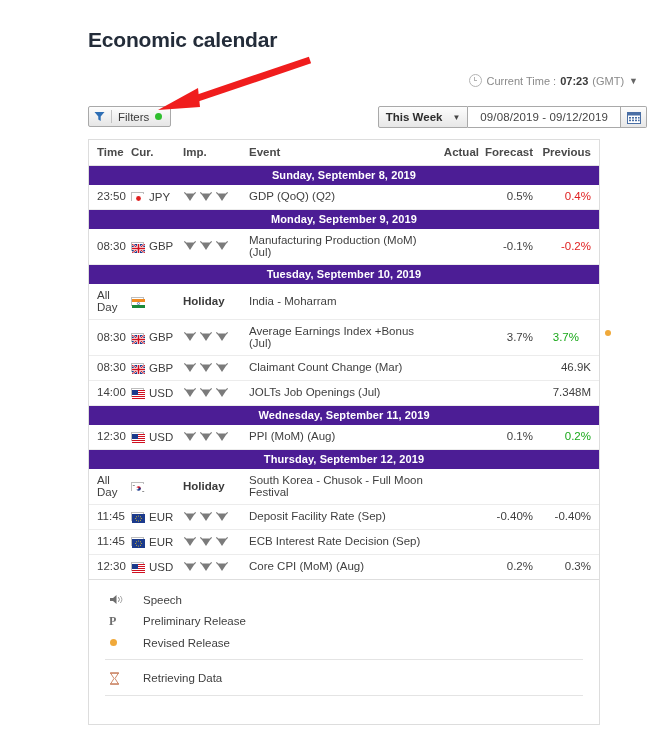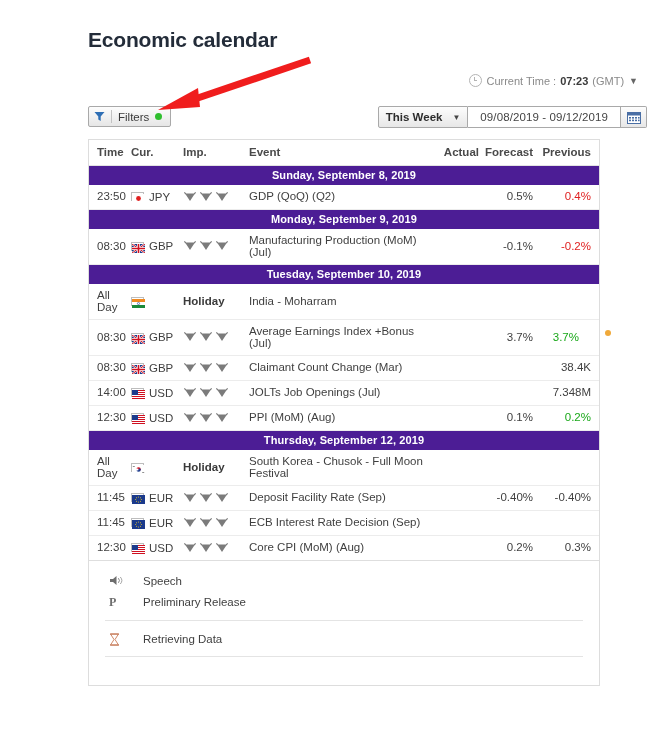--- a/index.html
+++ b/index.html
@@ -333,21 +333,21 @@
     <path d="M1 1 C1 1 2.6 1.3 3.2 2.4 L10.8 2.4 C11.4 1.3 13 1 13 1 C13 1 12.6 3.1 11.3 3.6 L7 10 L2.7 3.6 C1.4 3.1 1 1 1 1 Z" fill="#7b7b7b"></path>
   </svg>
                 <svg class="bull" viewBox="0 0 14 11">
     <path d="M1 1 C1 1 2.6 1.3 3.2 2.4 L10.8 2.4 C11.4 1.3 13 1 13 1 C13 1 12.6 3.1 11.3 3.6 L7 10 L2.7 3.6 C1.4 3.1 1 1 1 1 Z" fill="#7b7b7b"></path>
   </svg>
               </div>
             </td>
             <td class="t-event">Claimant Count Change (Mar)</td>
             <td class="t-act"></td>
             <td class="t-fc"></td>
-            <td class="t-prev "><span class="">38.4K</span></td>
+            <td class="t-prev "><span class="">46.9K</span></td>
           </tr>
           <tr class="evt">
             <td class="t-time">14:00</td>
             <td class="t-cur"><span class="flag"><svg width="13" height="9" viewBox="0 0 13 9">
                   <rect width="13" height="9" fill="#fff"></rect>
       <g fill="#d01020">
                     <rect y="0" width="13" height="1"></rect>
                     <rect y="2" width="13" height="1"></rect>
       <rect y="4" width="13" height="1"></rect>
                     <rect y="6" width="13" height="1"></rect>
@@ -365,20 +365,23 @@
   </svg>
                 <svg class="bull" viewBox="0 0 14 11">
     <path d="M1 1 C1 1 2.6 1.3 3.2 2.4 L10.8 2.4 C11.4 1.3 13 1 13 1 C13 1 12.6 3.1 11.3 3.6 L7 10 L2.7 3.6 C1.4 3.1 1 1 1 1 Z" fill="#7b7b7b"></path>
   </svg>
               </div>
             </td>
             <td class="t-event">JOLTs Job Openings (Jul)</td>
             <td class="t-act"></td>
             <td class="t-fc"></td>
             <td class="t-prev "><span class="">7.348M</span></td>
+          </tr>
+          <tr class="day-row">
+            <td colspan="7">Wednesday, September 11, 2019</td>
           </tr>
           <tr class="evt">
             <td class="t-time">12:30</td>
             <td class="t-cur"><span class="flag"><svg width="13" height="9" viewBox="0 0 13 9">
                   <rect width="13" height="9" fill="#fff"></rect>
       <g fill="#d01020">
                     <rect y="0" width="13" height="1"></rect>
                     <rect y="2" width="13" height="1"></rect>
       <rect y="4" width="13" height="1"></rect>
                     <rect y="6" width="13" height="1"></rect>
@@ -537,20 +540,26 @@
         <span>Speech</span>
       </div>
 
       <div class="lg-row">
         <span class="lg-ico">
             <span class="p-glyph">P</span>
           </span>
         <span>Preliminary Release</span>
       </div>
 
+      <div class="lg-row">
+        <span class="lg-ico">
+            <span class="orange-dot"></span>
+          </span>
+        <span>Revised Release</span>
+      </div>
 
       <div class="lg-sep"></div>
 
       <div class="lg-row">
         <span class="lg-ico">
           <svg width="11" height="13" viewBox="0 0 11 13">
             <path d="M1.5 1 H9.5 L6 6.5 L9.5 12 H1.5 L5 6.5 Z" fill="none" stroke="#d08a6a" stroke-width="1"></path>
             <rect x="1" y="0.5" width="9" height="1.1" fill="#c47a58"></rect>
             <rect x="1" y="11.5" width="9" height="1.1" fill="#c47a58"></rect>
           </svg>

